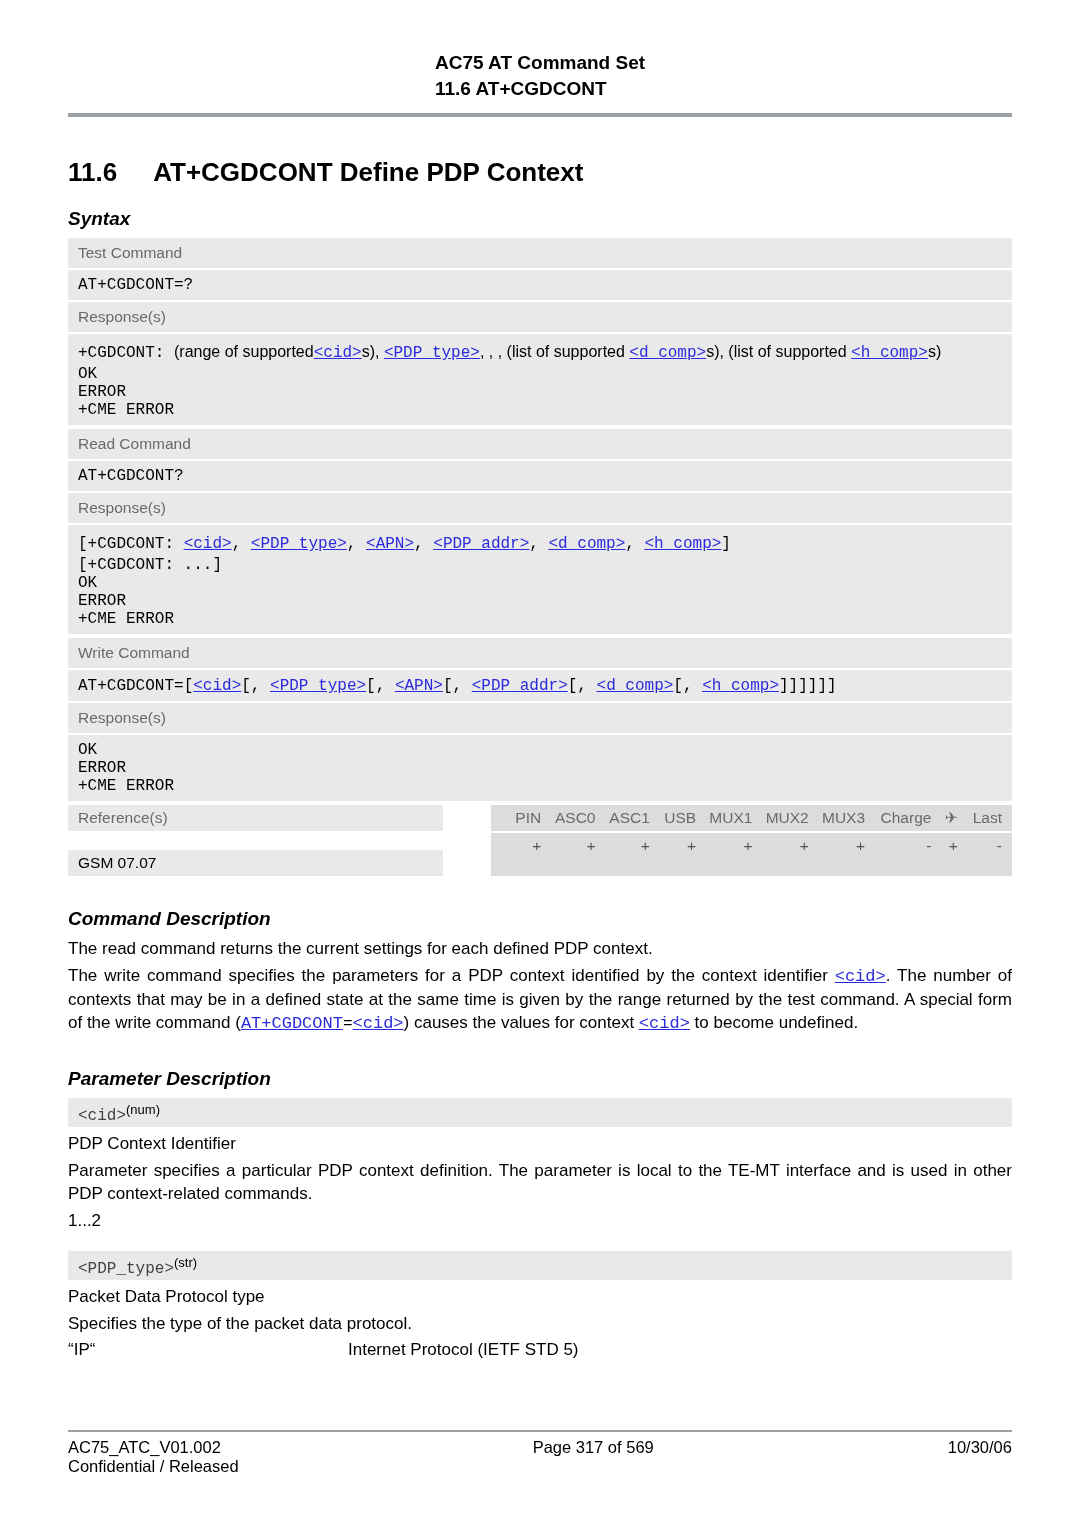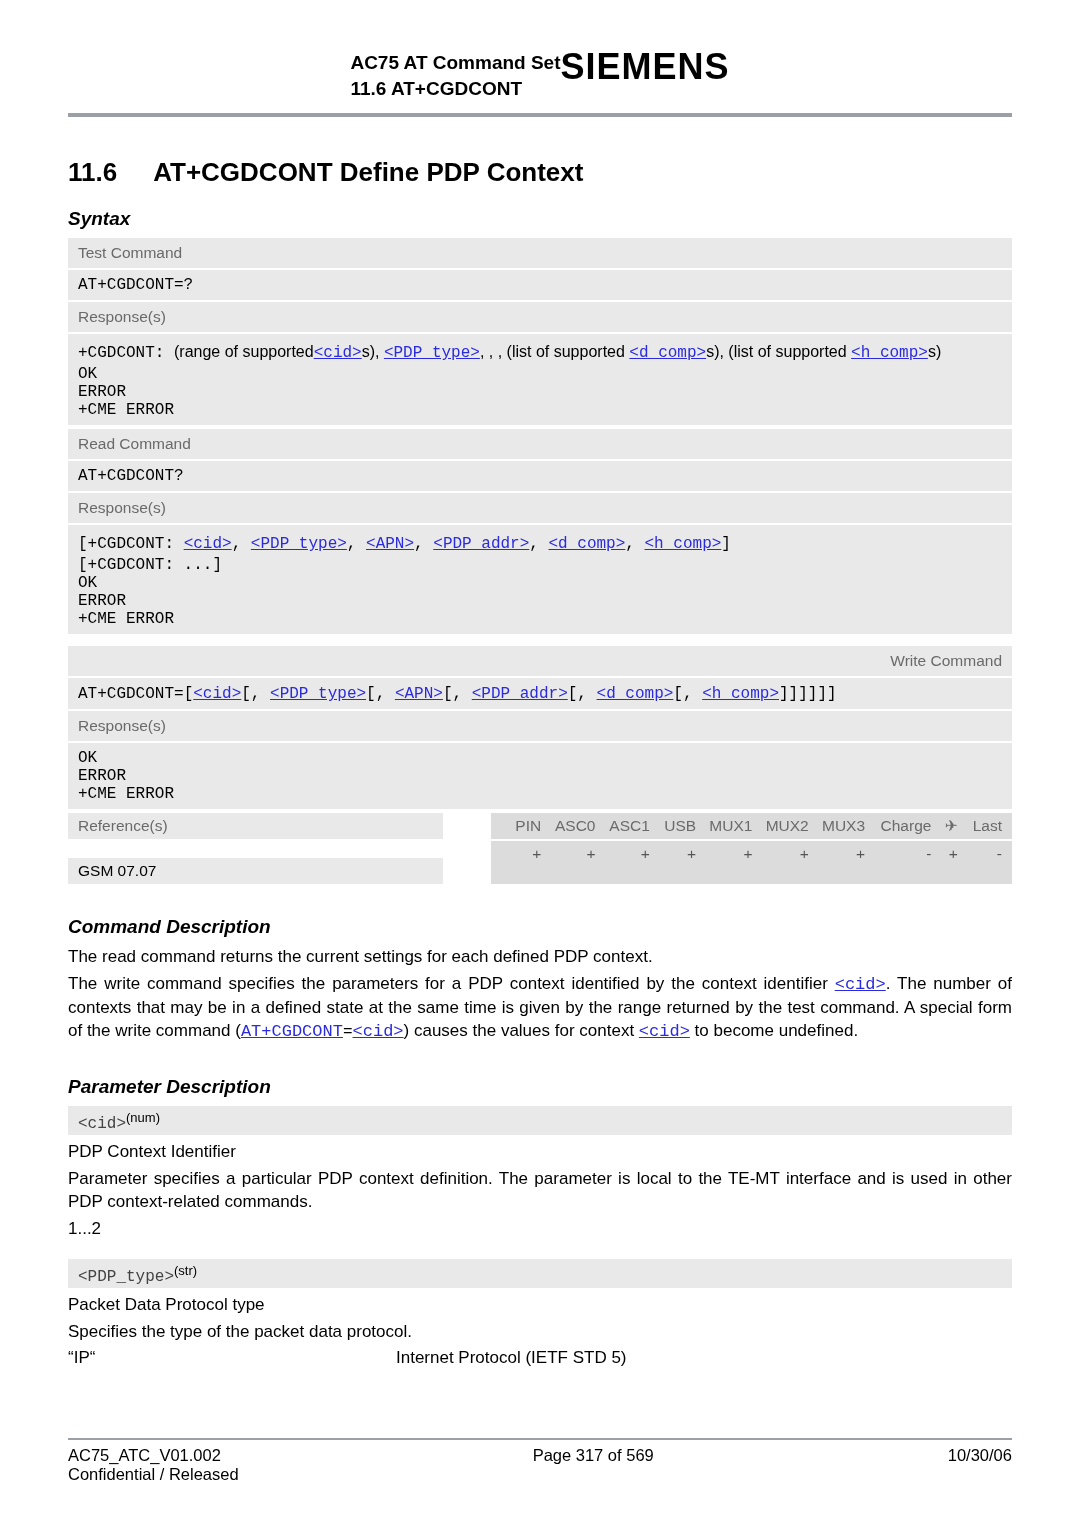--- a/index.html
+++ b/index.html
@@ -94,21 +94,21 @@
     text-align: justify;
   }
   .param-box {
     background: #e9e9e9;
     padding: 4px 10px 2px 10px;
     font-size: 16px;
     margin-top: 8px;
     margin-bottom: 2px;
   }
   .sup { font-size: 13px; vertical-align: super; }
-  .ip-row { display:flex; margin-top:4px;gap:48px; }
+  .ip-row { display:flex; margin-top:4px; }
   .ip-left { width:280px; font-size:17px; }
   .ip-right { font-size:17px; }
   .footer-hr {
     border:none;
     border-top: 2px solid #9aa0a6;
     margin: 70px 0 6px 0;
   }
   .footer-row {
     display:flex;
     justify-content: space-between;
@@ -118,21 +118,20 @@
 </head>
 <body>
 
 <div class="page">
 
   <div class="header-row">
     <div class="header-left">
       <div>AC75 AT Command Set</div>
       <div>11.6 AT+CGDCONT</div>
     </div>
-    <div class="header-logo">SIEMENS</div>
   </div>
   <hr class="hr-top">
 
   <h2 class="section-title">
     <span class="num">11.6</span>
     <span>AT+CGDCONT   Define PDP Context</span>
   </h2>
 
   <div class="syntax-h">Syntax</div>
 
@@ -155,21 +154,21 @@
   <div class="block">
     <div class="indent-line">
       <span class="mono">[</span><span class="mono">+CGDCONT: </span><span class="param-blue u">&lt;cid&gt;</span><span class="mono">, </span><span class="param-blue u">&lt;PDP_type&gt;</span><span class="mono">, </span><span class="param-blue u">&lt;APN&gt;</span><span class="mono">, </span><span class="param-blue u">&lt;PDP_addr&gt;</span><span class="mono">, </span><span class="param-blue u">&lt;d_comp&gt;</span><span class="mono">, </span><span class="param-blue u">&lt;h_comp&gt;</span><span class="mono">]</span>
     </div>
     <div class="mono">[+CGDCONT: ...]</div>
     <div class="mono">OK</div>
     <div class="mono">ERROR</div>
     <div class="mono">+CME ERROR</div>
   </div>
 
-  <div class="block grey-label" style="margin-top:12px;text-align:right;">Write Command</div>
+  <div class="block grey-label" style="margin-top:4px;">Write Command</div>
   <div class="block">
     <span class="mono">AT+CGDCONT=</span><span class="mono">[</span><span class="param-blue u">&lt;cid&gt;</span><span class="mono">[, </span><span class="param-blue u">&lt;PDP_type&gt;</span><span class="mono">[, </span><span class="param-blue u">&lt;APN&gt;</span><span class="mono">[, </span><span class="param-blue u">&lt;PDP_addr&gt;</span><span class="mono">[, </span><span class="param-blue u">&lt;d_comp&gt;</span><span class="mono">[, </span><span class="param-blue u">&lt;h_comp&gt;</span><span class="mono">]]]]]]</span>
   </div>
   <div class="block grey-label">Response(s)</div>
   <div class="block">
     <div class="mono">OK</div>
     <div class="mono">ERROR</div>
     <div class="mono">+CME ERROR</div>
   </div>
 

